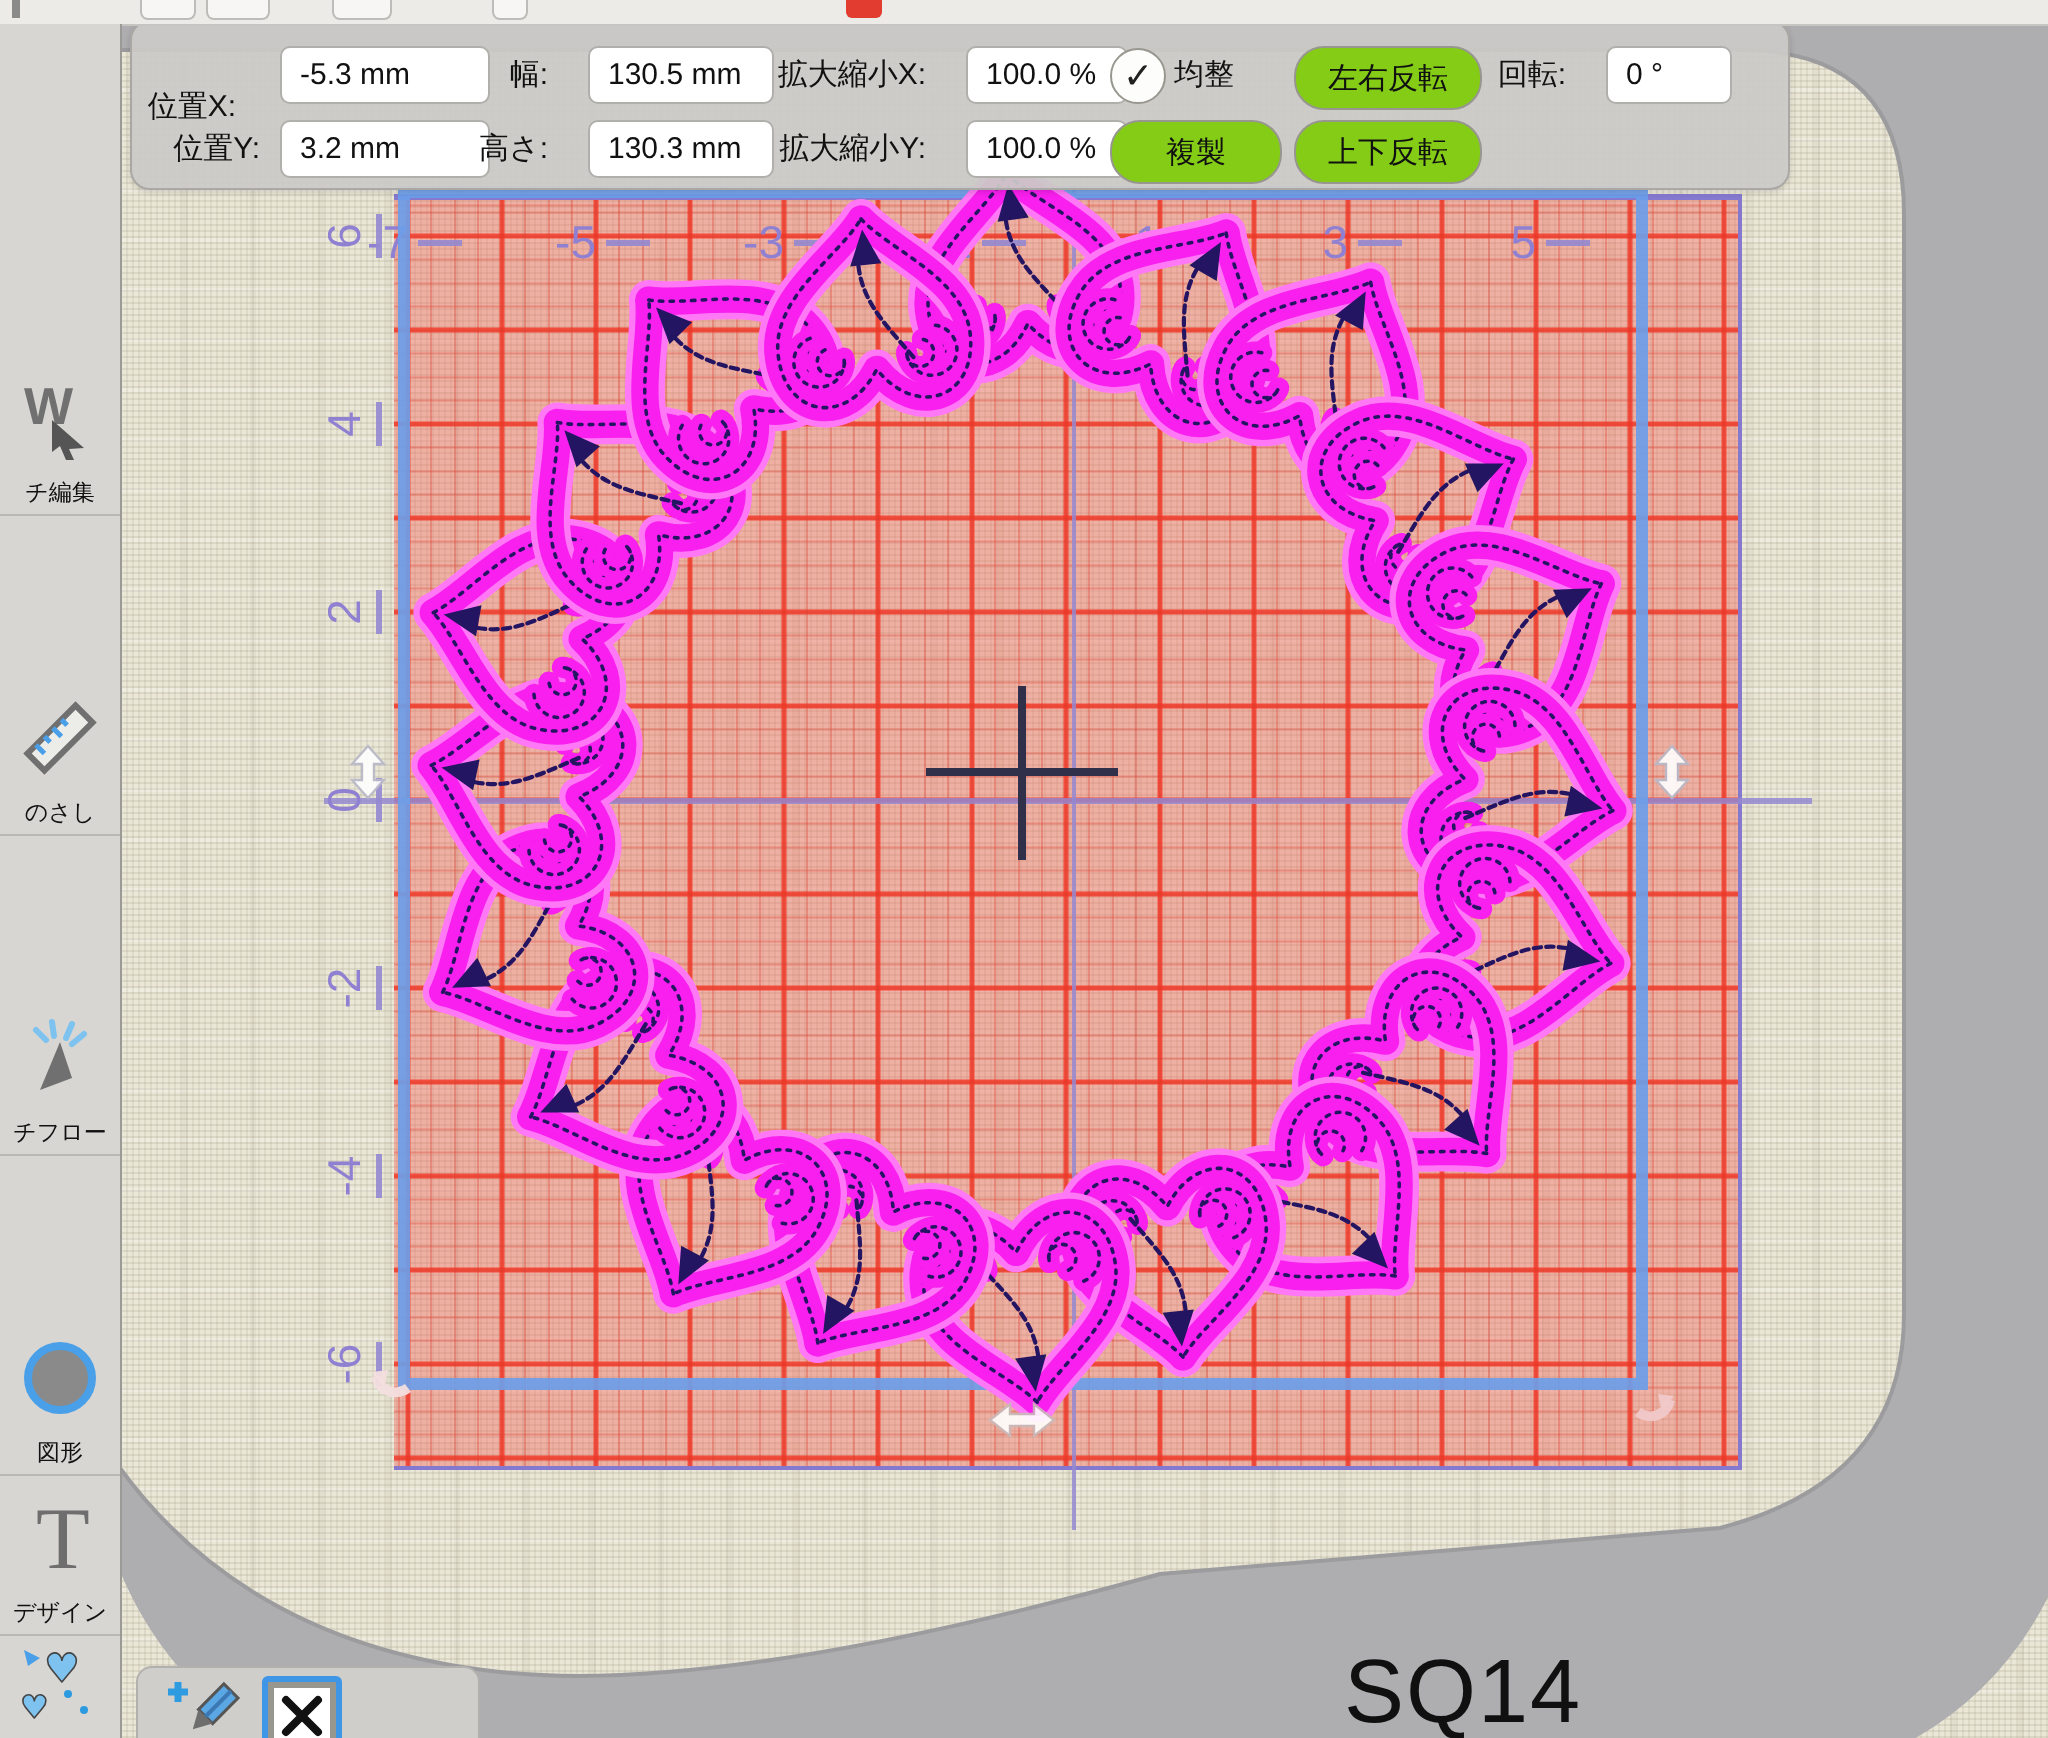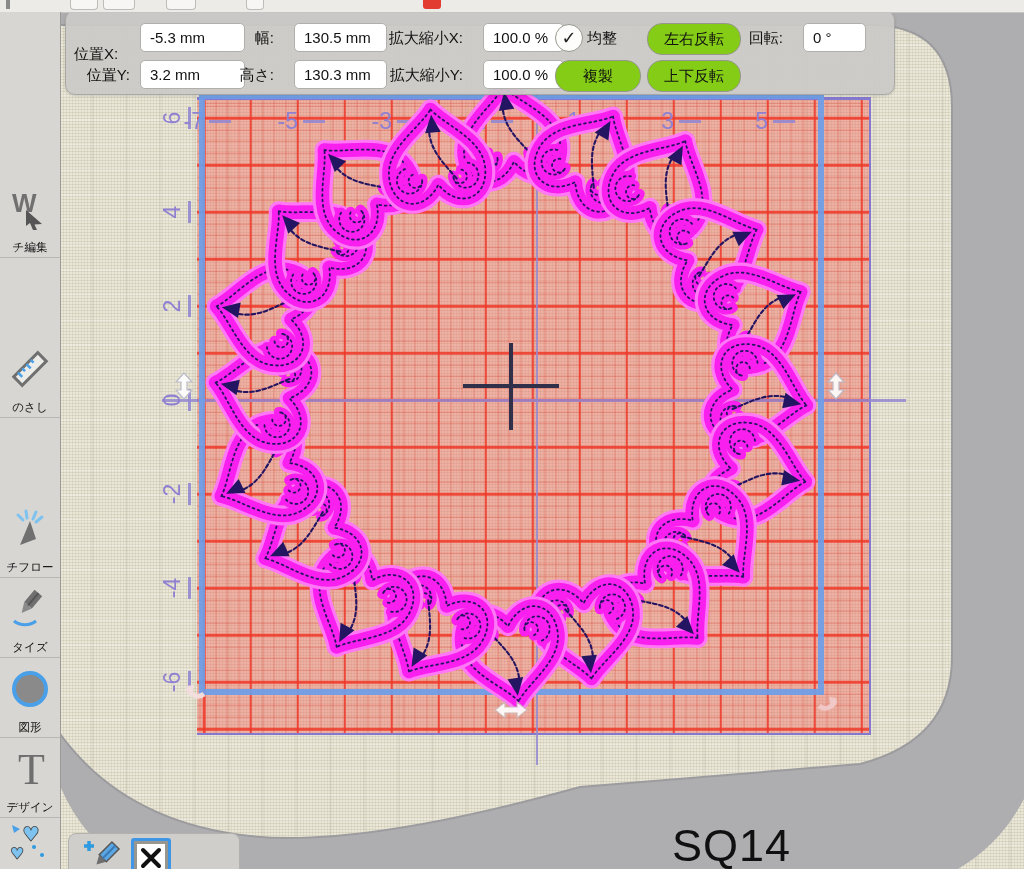--- a/index.html
+++ b/index.html
@@ -429,33 +429,20 @@
     </div>
     <div class="tool" style="top:485px;">
       <div class="ticon">
         <svg width="40" height="40" viewBox="0 0 40 40">
           <path d="M10,36 L20,12 L26,30 Z" fill="#707070"></path>
           <path d="M8,6 L13,11 M16,2 L17,9 M26,3 L23,10 M32,8 L26,13" stroke="#7ec3f0" stroke-width="3" stroke-linecap="round"></path>
         </svg>
       </div>
       <div class="tlabel">チフロー</div>
     </div>
-    <div class="tool" style="top:565px;">
-      <div class="ticon">
-        <svg width="40" height="40" viewBox="0 0 40 40">
-          <g transform="rotate(40 20 14)">
-            <rect x="15" y="1" width="10" height="16" fill="#707070"></rect>
-            <path d="M15,17 L20,27 L25,17 Z" fill="#8a8a8a"></path>
-            <line x1="20" y1="1" x2="20" y2="17" stroke="#555" stroke-width="2"></line>
-          </g>
-          <path d="M4,32 C10,37 20,37 26,32" fill="none" stroke="#4aa0e8" stroke-width="3"></path>
-        </svg>
-      </div>
-      <div class="tlabel">タイズ</div>
-    </div>
     <div class="tool" style="top:645px;">
       <div class="ticon">
         <svg width="44" height="44" viewBox="0 0 44 44">
           <circle cx="22" cy="22" r="16" fill="#8a8a8a" stroke="#4aa0e8" stroke-width="4"></circle>
         </svg>
       </div>
       <div class="tlabel">図形</div>
     </div>
     <div class="tool" style="top:725px;">
       <div class="ticon">

